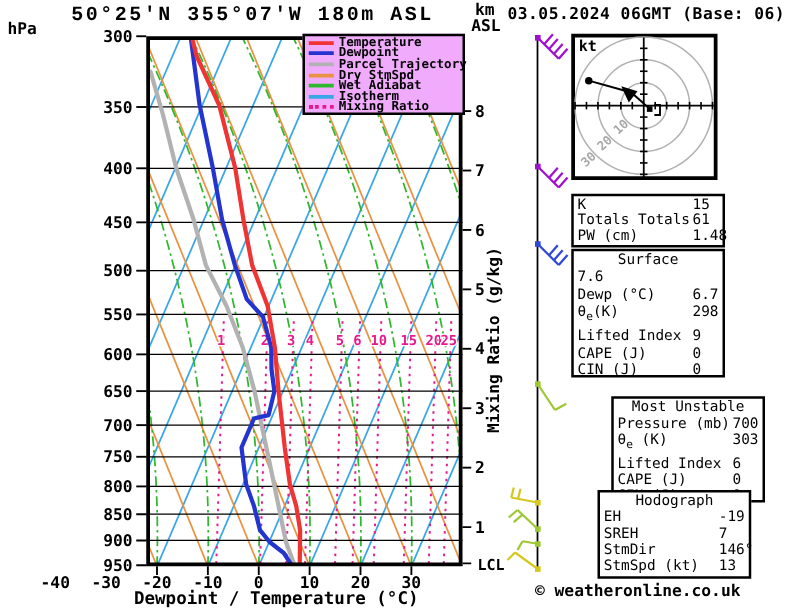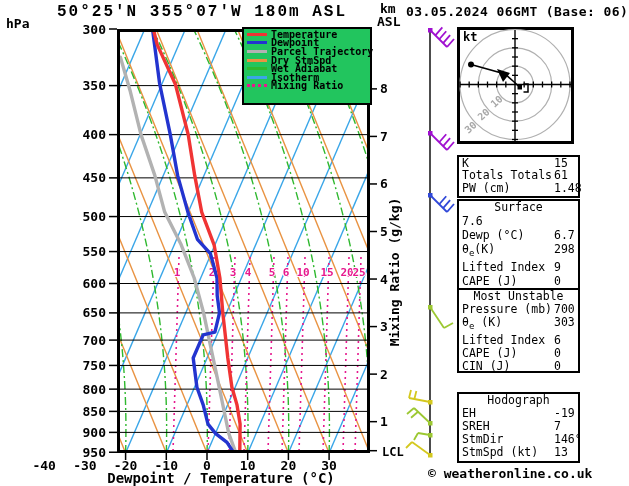--- a/index.html
+++ b/index.html
@@ -6,22 +6,22 @@
   #stage{position:relative;width:629px;height:486px;background:#fff;overflow:hidden;
          font-family:"DejaVu Sans Mono","Liberation Mono",monospace;color:#000;}
   #skewt-svg{position:absolute;left:0;top:0;}
   .ttl{position:absolute;font-weight:bold;white-space:nowrap;}
   #hpa-label{left:6px;top:16px;font-size:13px;}
   #main-title{left:57px;top:3px;font-size:16px;letter-spacing:2px;font-family:Liberation Mono, monospace;}
   #date-title{left:406px;top:4px;font-size:13px;letter-spacing:0.4px;}
   #km-label{left:380px;top:1px;font-size:13px;}
   #asl-label{left:377px;top:14px;font-size:13px;}
   #copyright{left:428px;top:466px;font-size:13px;}
-  #legend{position:absolute;left:242px;top:27px;width:130px;height:78px;border:2px solid #000;
-          background:#22c55e;box-sizing:border-box;padding:1px 12px 0 3px;}
+  #legend{position:absolute;left:242px;top:27px;width:130px;height:65px;border:2px solid #000;
+          background:#f0abfc;box-sizing:border-box;padding:1px 12px 0 3px;}
   .lg-row{display:flex;align-items:center;height:8.6px;}
   .lg-swatch{width:20px;height:0;border-top:3px solid #000;flex:0 0 auto;}
   .lg-label{font-size:10px;font-weight:bold;margin-left:4px;white-space:nowrap;}
   #stats-panel{position:absolute;left:457px;top:0;width:124px;}
   .box{position:absolute;left:0;width:123px;border:2px solid #000;background:#fff;
        box-sizing:border-box;font-size:11.5px;white-space:nowrap;}
   .box-header{text-align:center;}
   .trow{display:flex;padding-left:3px;}
   .tlabel{flex:0 0 92px;}
   .tvalue{flex:1 1 auto;}
@@ -346,21 +346,21 @@
         </div>
         <div class="trow">
           <span class="tlabel">CAPE (J)</span>
           <span class="tvalue">0</span>
         </div>
         <div class="trow">
           <span class="tlabel">CIN (J)</span>
           <span class="tvalue">0</span>
         </div>
       </div>
-      <div class="box" style="top: 288px; height: 85px; line-height: 13.1667px;">
+      <div class="box" style="top: 317px; height: 85px; line-height: 13.1667px; margin-left: 32px;">
         <div class="box-header">Most Unstable</div>
         <div class="trow">
           <span class="tlabel">Pressure (mb)</span>
           <span class="tvalue">700</span>
         </div>
         <div class="trow">
           <span class="tlabel">θ<sub style="font-size: 9px;">e</sub> (K)</span>
           <span class="tvalue">303</span>
         </div>
         <div class="trow">
@@ -369,21 +369,21 @@
         </div>
         <div class="trow">
           <span class="tlabel">CAPE (J)</span>
           <span class="tvalue">0</span>
         </div>
         <div class="trow">
           <span class="tlabel">CIN (J)</span>
           <span class="tvalue">0</span>
         </div>
       </div>
-      <div class="box" style="top: 392px; height: 71px; line-height: 13px;">
+      <div class="box" style="top: 392px; height: 71px; line-height: 13px; margin-left: 21px;">
         <div class="box-header">Hodograph</div>
         <div class="trow">
           <span class="tlabel">EH</span>
           <span class="tvalue">-19</span>
         </div>
         <div class="trow">
           <span class="tlabel">SREH</span>
           <span class="tvalue">7</span>
         </div>
         <div class="trow">

